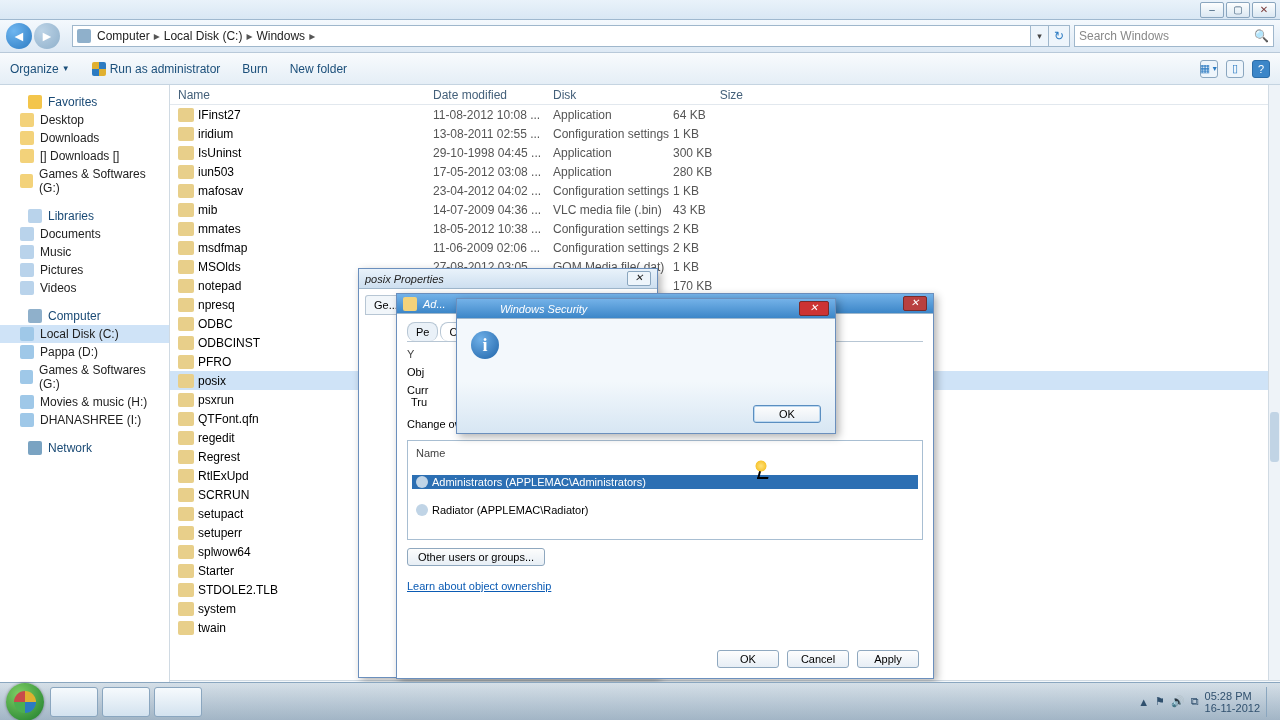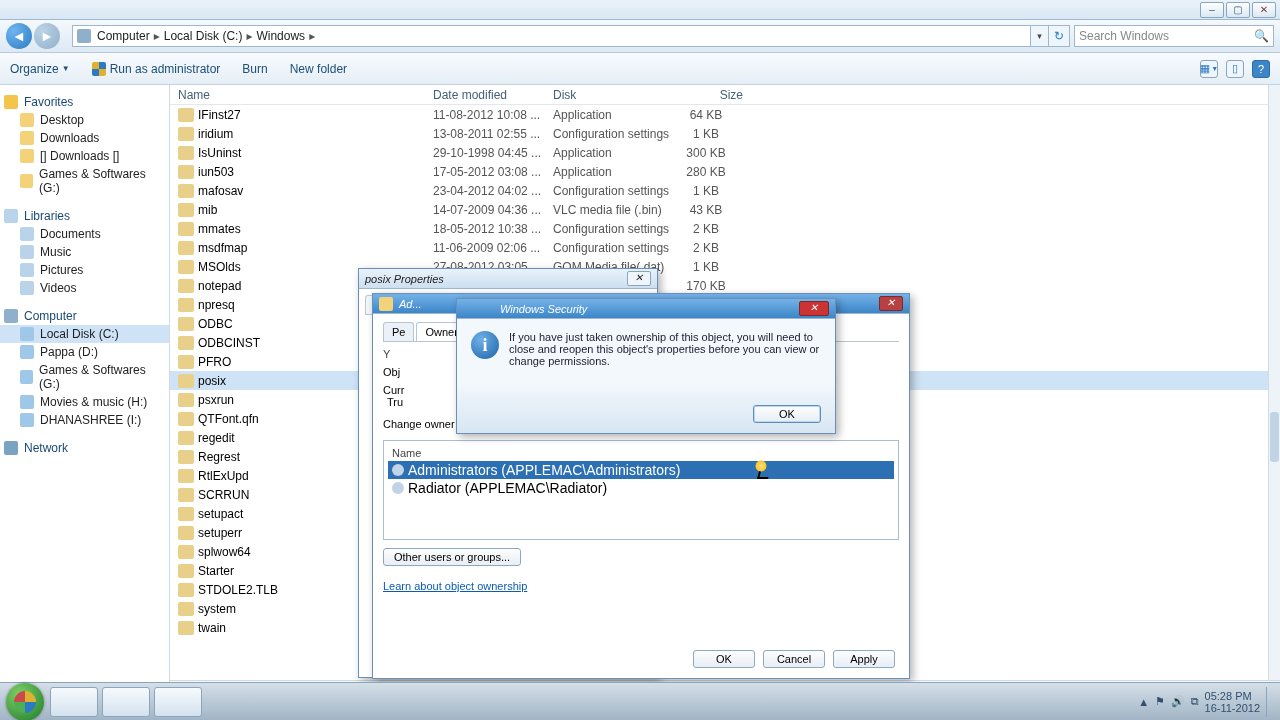--- a/index.html
+++ b/index.html
@@ -40,40 +40,40 @@
 .toolbar .right { margin-left:auto; display:flex; align-items:center; gap:8px; }
 .shield { width:14px; height:14px; display:inline-block; margin-right:4px;
   background:conic-gradient(#2c7bc2 0 25%,#e0b030 0 50%,#2c7bc2 0 75%,#e0b030 0); border-radius:2px; }
 
 
 .main { position:absolute; top:85px; left:0; right:0; bottom:0; display:flex; }
 .sidebar { width:170px; border-right:1px solid #d0dae3; background:#fff;
   padding:8px 0; font-size:12px; overflow:hidden; }
 .side-group { margin-bottom:10px; }
 .side-item { padding:2px 8px 2px 20px; display:flex; align-items:center; color:#222; }
-.side-item.head { padding-left:4px; font-weight:normal; color:#1a4a75; }
+.side-item.head { padding-left:28px; font-weight:normal; color:#1a4a75; }
 .side-item.sel { background:#cfe3f7; }
 .side-ico { width:14px; height:14px; margin-right:6px; display:inline-block;
   border-radius:2px; }
 .ico-star{background:#f3c54b;}
 .ico-fold{background:#f3d27a;} .ico-lib{background:#b9d3eb;}
 .ico-drive{background:#9fc8e8;} .ico-comp{background:#8fb0cb;}
 .ico-net{background:#7aa3c2;}
 
 .filepane { flex:1; background:#fff; position:relative; font-size:12px; }
 .colhead { position:absolute; top:0; left:0; right:12px; height:20px;
   border-bottom:1px solid #e2e8ee; display:flex; align-items:center;
   color:#44607a; padding-left:8px; }
 .col-name{width:255px;} .col-date{width:120px;} .col-type{width:120px;} .col-size{width:70px; text-align:right;}
 .filelist { position:absolute; top:20px; left:0; right:12px; bottom:40px; overflow:hidden; }
 .row { display:flex; align-items:center; height:19px; padding-left:8px; }
 .row.sel { background:#cfe3f7; }
 .row .f-ico { width:16px; height:14px; margin-right:4px; background:#e8cf8a; border-radius:2px; display:inline-block;}
 .row .n{width:235px; overflow:hidden; white-space:nowrap;} .row .d{width:120px; color:#555;}
-.row .t{width:120px; color:#555;} .row .s{width:70px; text-align:center; color:#555; padding-right:4px;}
+.row .t{width:120px; color:#555;} .row .s{width:70px; text-align:left; color:#555; padding-right:4px;}
 .scroll { position:absolute; top:0; right:0; bottom:40px; width:12px;
   background:#eef3f8; border-left:1px solid #d0dae3; }
 .scroll .thumb{ position:absolute; left:1px; right:1px; top:55%; height:50px;
   background:#c1d4e5; border-radius:3px;}
 
 .details { position:absolute; left:0; right:0; bottom:0; height:40px;
   border-top:1px solid #d0dae3; background:#f4f8fb; display:flex; align-items:center;
   padding:4px 8px; font-size:11px; color:#3a5a77; gap:8px;}
 .details .thumb{width:36px;height:30px;background:#fff;border:1px solid #c1d0dd;}
 
@@ -87,29 +87,29 @@
   background:#eef5fb; text-align:center; line-height:12px; font-size:10px; border-radius:2px; }
 
 #posixprop { top:268px; left:358px; width:300px; height:410px; }
 #posixprop .body { padding:6px; font-size:11px; }
 .tabrow { display:flex; border-bottom:1px solid #b7c6d4; }
 .tab { padding:3px 8px; border:1px solid #b7c6d4; border-bottom:none;
   background:#f1f6fa; margin-right:2px; font-size:11px; border-radius:3px 3px 0 0;}
 .tab.act { background:#fff; }
 
 
-#advsec { top:293px; left:372px; width:538px; height:386px; }
+#advsec { top:293px; left:396px; width:538px; height:386px; }
 #advsec .chrome { background:linear-gradient(#74b2e8,#3c86c8); color:#fff; }
 #advsec .chrome .x { background:#b94040; color:#fff; border-color:#7a2a2a; }
 #advsec .body { padding:8px 10px; font-size:11px; }
-#advsec .tabrow .tab { background:#eaf1f8; }
+#advsec .tabrow .tab { background:#eaf1f8;border-radius:8px; }
 #advsec .tabrow .tab.act { background:#fff; }
 .ownerbox { border:1px solid #a8bed2; margin-top:10px; padding:4px; height:100px; background:#fff; }
 .ownerbox .hdr{ font-size:11px; color:#444; padding:2px 4px;}
-.olist .orow{ display:flex; align-items:center; padding:1px 4px; font-size:14px; }
+.olist .orow{ display:flex; align-items:center; padding:1px 4px; font-size:11px;margin-top:14px; }
 .olist .orow.sel{ background:#2c6fb3; color:#fff; } 
 .btn7 { border:1px solid #8fa8bf; background:linear-gradient(#fdfdfd,#e7eef5);
   font-size:11px; padding:2px 10px; border-radius:3px; }
 .btnrow { position:absolute; right:14px; bottom:10px; display:flex; gap:8px; }
 .link { color:#0b5bb4; text-decoration:underline; font-size:11px; }
 
 
 #alert { top:298px; left:456px; width:380px; height:136px; z-index:50; }
 #alert .chrome { background:linear-gradient(#74b2e8,#3c86c8); color:#fff;padding-left:43px; }
 #alert .chrome .x { background:#c33; color:#fff; border-color:#7a2a2a; width:30px;}
@@ -526,21 +526,20 @@
   </div>
 </div>
 
 <div class="win" id="alert">
   <div class="chrome">
     <span>Windows Security</span>
     <div class="x">✕</div>
   </div>
   <div class="body">
     <div class="info-ico">i</div>
-    <div style="color:#223">If you have just taken ownership of this object, you will need to close and reopen this object's properties before you can view or change permissions.</div>
     <button class="btn7 ok">OK</button>
   </div>
 </div>
 
 <div class="cursor">
     <div class="glow"></div>
   </div>
 
 <div class="taskbar">
   <div class="start"></div>

